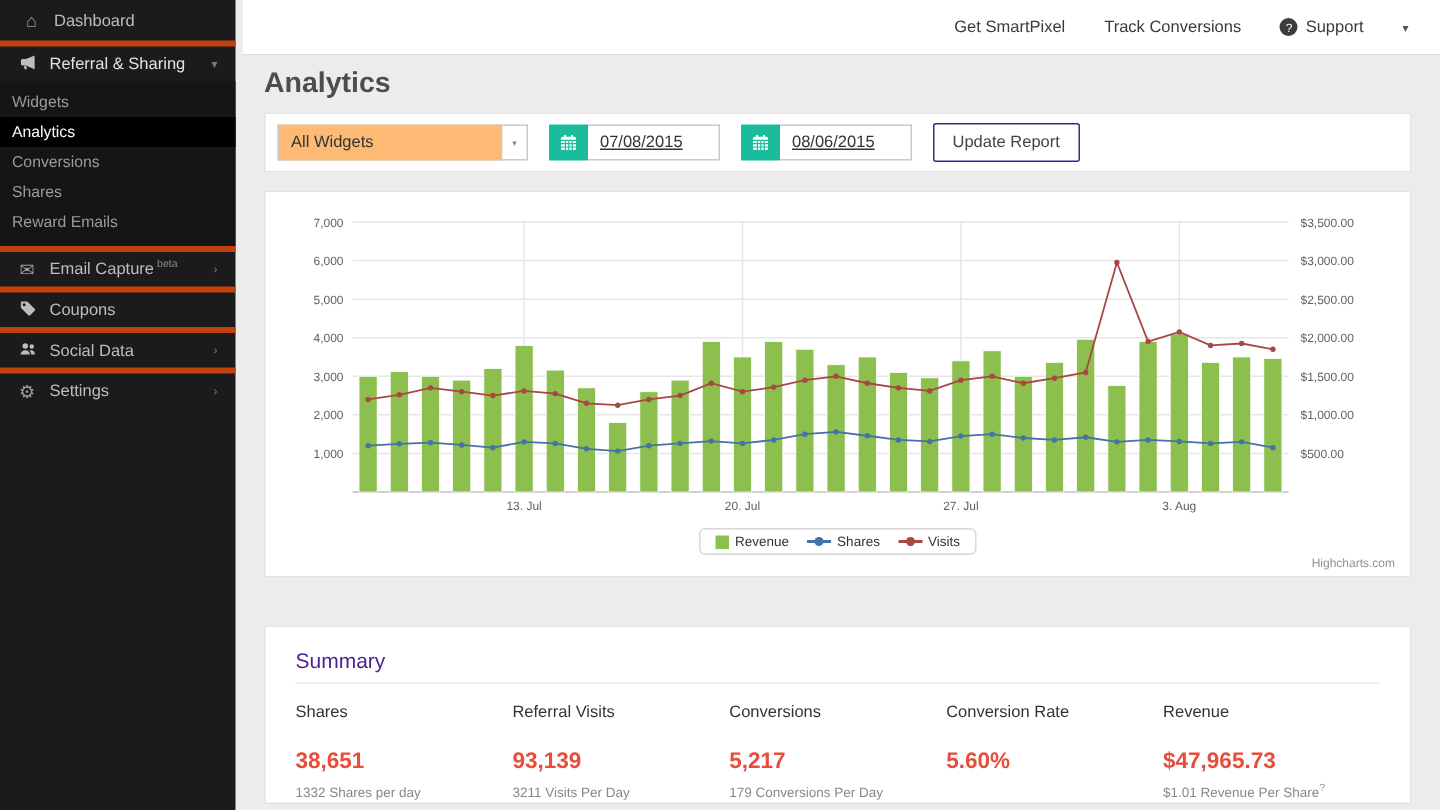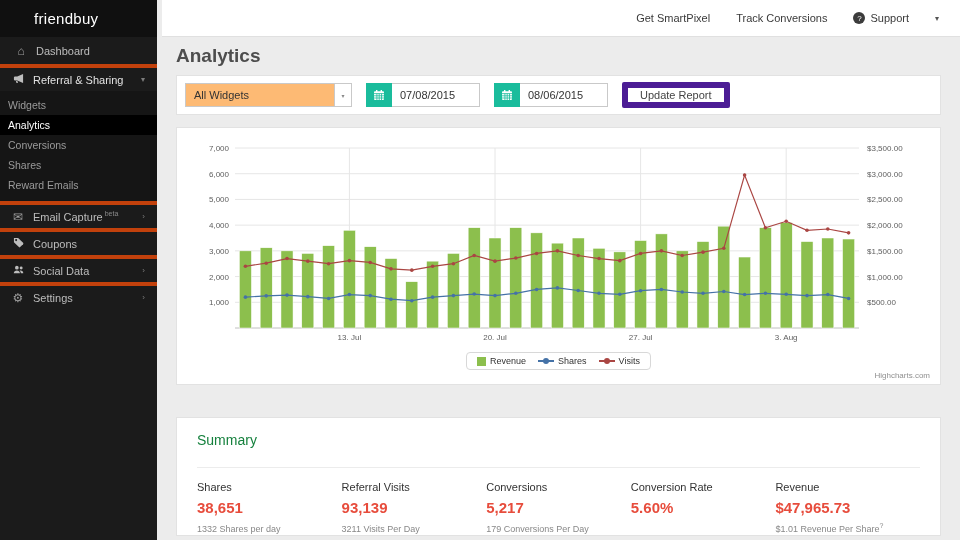--- a/index.html
+++ b/index.html
@@ -30,47 +30,46 @@
   .page-title { position:absolute; left:176px; top:45px; font-size:19px; color:#4d4d4d; }
 
   .card { position:absolute; left:176px; width:765px; background:#ffffff; border:1px solid #e2e2e2; }
 
   .filter-card { top:75px; height:40px; display:flex; align-items:center; padding:0 8px; gap:14px; }
   .combo { display:flex; }
   .combo-main { width:150px; height:24px; border:1px solid #c9c9c9; font-size:11px; color:#333; display:flex; align-items:center; padding:0 8px; background:#fdba74; cursor:pointer; }
   .combo-btn { width:17px; height:24px; border:1px solid #c9c9c9; border-left:none; background:#fff; font-size:6px; color:#888; display:flex; align-items:center; justify-content:center; cursor:pointer; }
   .dategrp { display:flex; }
   .cal-btn { width:26px; height:24px; background:#1abc9c; border:none; display:flex; align-items:center; justify-content:center; cursor:pointer; flex:none; }
-  .date-input { width:88px; height:24px; border:1px solid #c9c9c9; border-left:none; font-size:11px; color:#333; padding:0 8px; font-family:"Liberation Sans",sans-serif; }
-  .update-btn { height:26px; padding:0 12px; border:6px solid #4c1d95; border-radius:2px; background:#fff; font-size:11px; color:#444; font-family:"Liberation Sans",sans-serif; cursor:pointer; }
+  .date-input { width:88px; height:24px; border:1px solid #c9c9c9; border-left:none; font-size:11px; color:#333; padding:0 8px; font-family:"Liberation Sans",sans-serif;text-decoration:underline; }
+  .update-btn { height:26px; padding:0 12px; border:1px solid #4c1d95; border-radius:2px; background:#fff; font-size:11px; color:#444; font-family:"Liberation Sans",sans-serif; cursor:pointer; }
 
   .chart-card { top:127px; height:258px; }
   .chart-svg { position:absolute; left:14px; top:10px; }
   .legend { position:absolute; left:0; right:0; top:224px; display:flex; justify-content:center; }
   .legend-box { display:inline-flex; align-items:center; gap:12px; border:1px solid #d8d8d8; border-radius:4px; padding:3px 10px; font-size:9px; color:#333; background:#fff; }
   .leg-item { display:inline-flex; align-items:center; gap:4px; cursor:pointer; }
   .sw-rect { width:9px; height:9px; display:inline-block; }
   .sw-line { width:16px; height:2px; display:inline-block; position:relative; }
   .sw-line::after { content:""; position:absolute; left:5px; top:-2px; width:6px; height:6px; border-radius:50%; background:inherit; }
   .credit { position:absolute; right:10px; bottom:4px; font-size:8px; color:#909090; cursor:pointer; }
 
   .summary-card { top:417px; height:119px; padding:14px 20px; }
-  .summary-title { font-size:14px; color:#15803d; padding-bottom:19px; border-bottom:1px solid #ececec; }
+  .summary-title { font-size:14px; color:#4c1d95; padding-bottom:7px; border-bottom:1px solid #ececec; }
   .stats { display:flex; margin-top:13px; }
   .stat { flex:1; }
   .stat-label { font-size:11px; color:#333; }
-  .stat-value { font-size:15px; font-weight:bold; color:#e74c3c; margin-top:6px; }
+  .stat-value { font-size:15px; font-weight:bold; color:#e74c3c; margin-top:18px; }
   .stat-sub { font-size:9px; color:#888; margin-top:6px; }
   .stat-sub sup { font-size:7px; }
 </style>
 </head>
 <body>
 
 <aside class="sidebar">
-  <div class="logo">friendbuy</div>
 
   <div class="nav-row">
     <span class="nav-ico">⌂</span>
     <span>Dashboard</span>
   </div>
 
   <div class="nav-row section-open sep">
     <span class="nav-ico">
       <svg width="11" height="11" viewBox="0 0 12 12">
           <path fill="#bdbdbd" d="M11 1v10L4.6 8.3H2.2A1.2 1.2 0 0 1 1 7.1V4.9a1.2 1.2 0 0 1 1.2-1.2h2.4L11 1z"></path>

